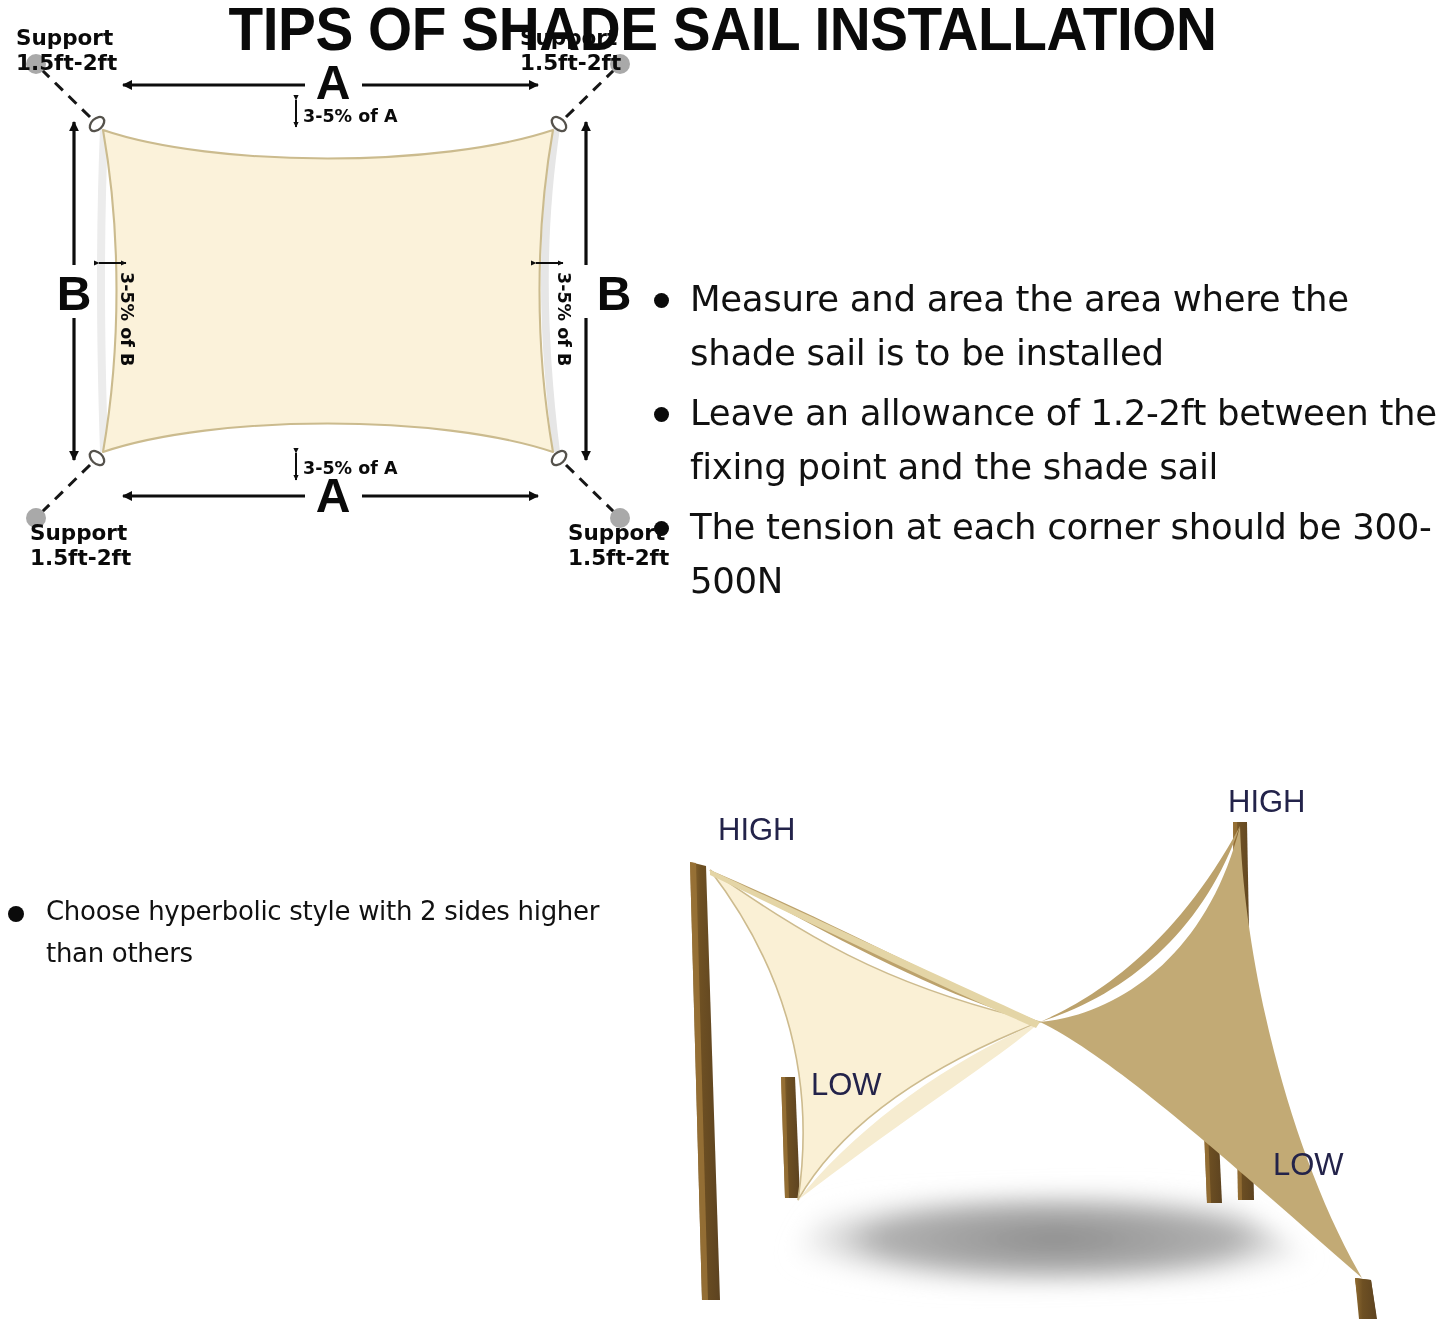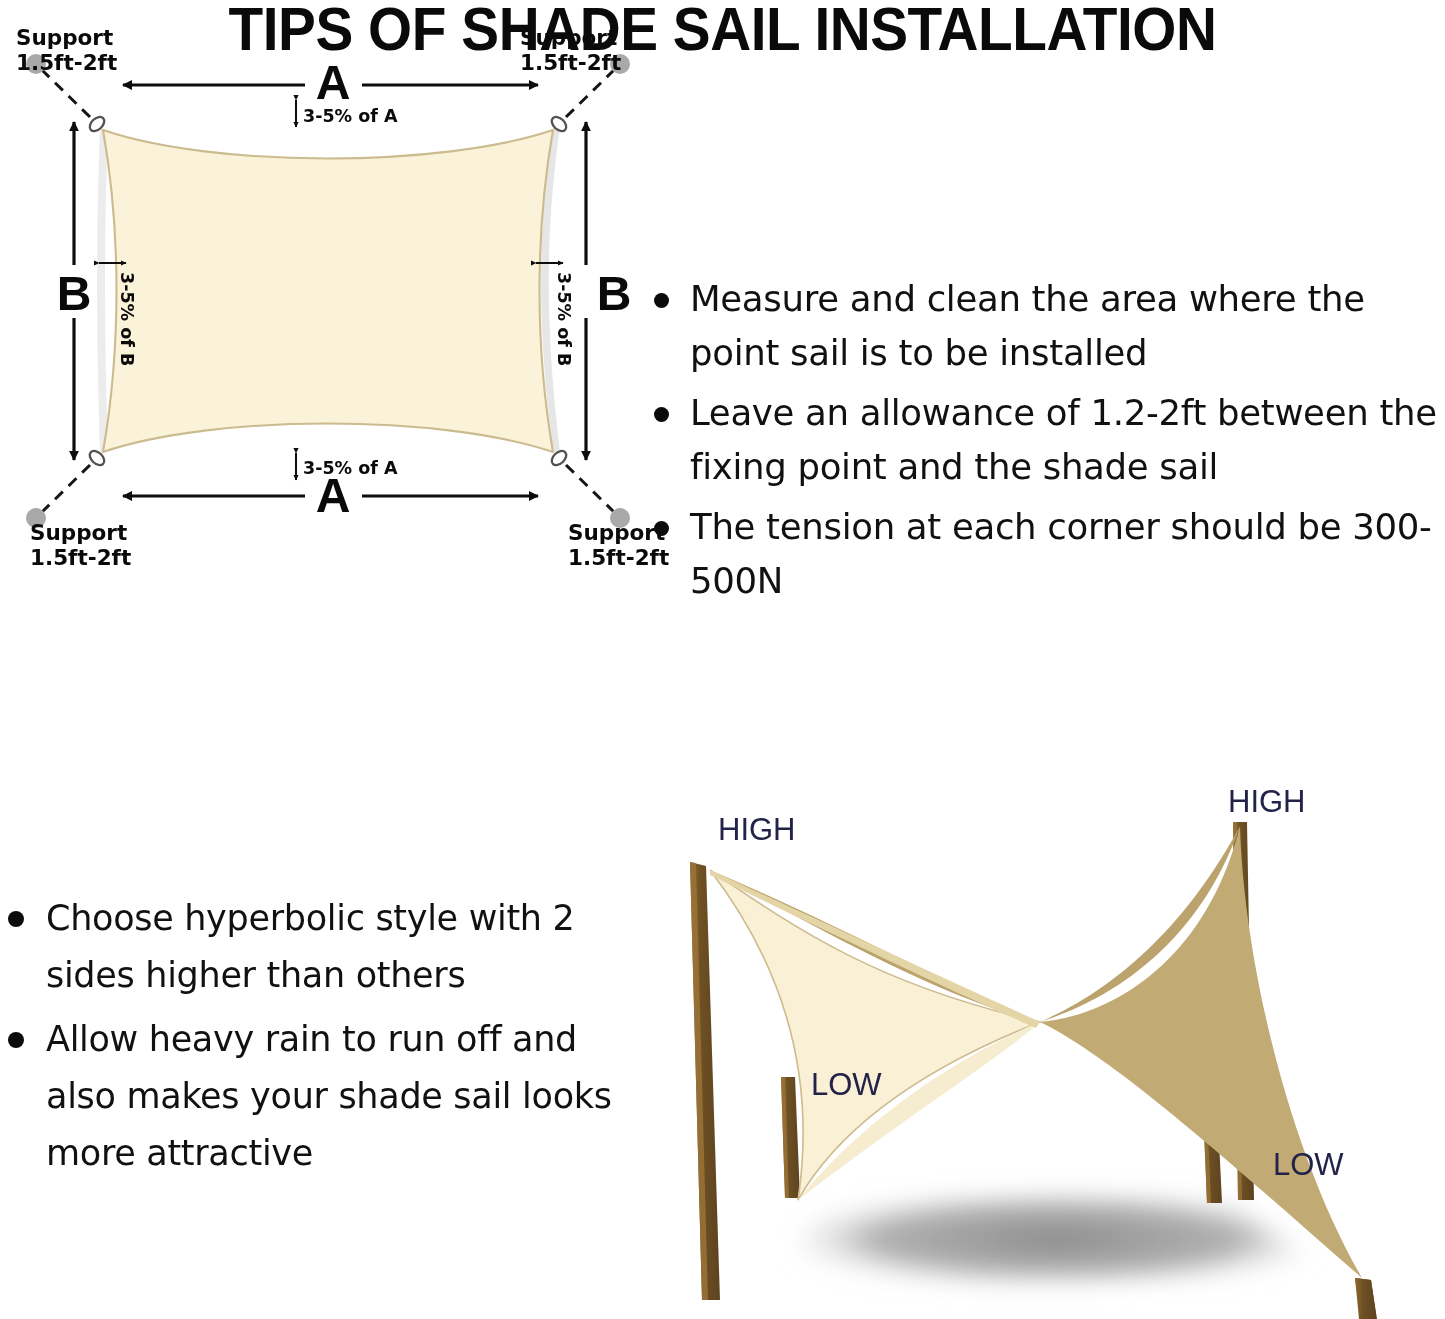--- a/index.html
+++ b/index.html
@@ -41,21 +41,21 @@
     line-height:1.52;
     margin-bottom:6px;
     letter-spacing:-0.3px;
   }
   .blist li .bdot{
     position:absolute;left:6px;top:0.60em;
     width:15px;height:15px;border-radius:50%;
     background:#0b0b0b;
   }
   #bullets-bottom .blist li{
-    font-size:35px;
+    font-size:26px;
     line-height:1.62;
     padding-left:46px;
     margin-bottom:8px;
   }
   #bullets-bottom .blist li .bdot{left:8px;width:16px;height:16px;}
   svg{display:block;overflow:visible;}
 </style>
 </head>
 <body>
 
@@ -161,42 +161,38 @@
       <text x="568" y="540">Support</text>
       <text x="568" y="565">1.5ft-2ft</text>
     </g>
   </svg>
 </div>
 
 <div id="bullets-top">
   <ul class="blist">
     <li>
       <span class="bdot"></span>
-      <span>Measure and clean the area where the point sail is to be installed</span>
+      <span>Measure and area the area where the shade sail is to be installed</span>
     </li>
     <li>
       <span class="bdot"></span>
       <span>Leave an allowance of 1.2-2ft between the fixing point and the shade sail</span>
     </li>
     <li>
       <span class="bdot"></span>
       <span>The tension at each corner should be 300-500N</span>
     </li>
   </ul>
 </div>
 
 <div id="bullets-bottom">
   <ul class="blist">
     <li>
       <span class="bdot"></span>
       <span>Choose hyperbolic style with 2 sides higher than others</span>
-    </li>
-    <li>
-      <span class="bdot"></span>
-      <span>Allow heavy rain to run off and also makes your shade sail looks more attractive</span>
     </li>
   </ul>
 </div>
 
 <div id="hyper-diagram">
   <svg width="777" height="549" viewBox="0 0 777 549">
     <defs>
       <linearGradient id="postG" x1="0" y1="0" x2="1" y2="0">
         <stop offset="0%" stop-color="#8f6b31"></stop>
         <stop offset="35%" stop-color="#6e5023"></stop>

